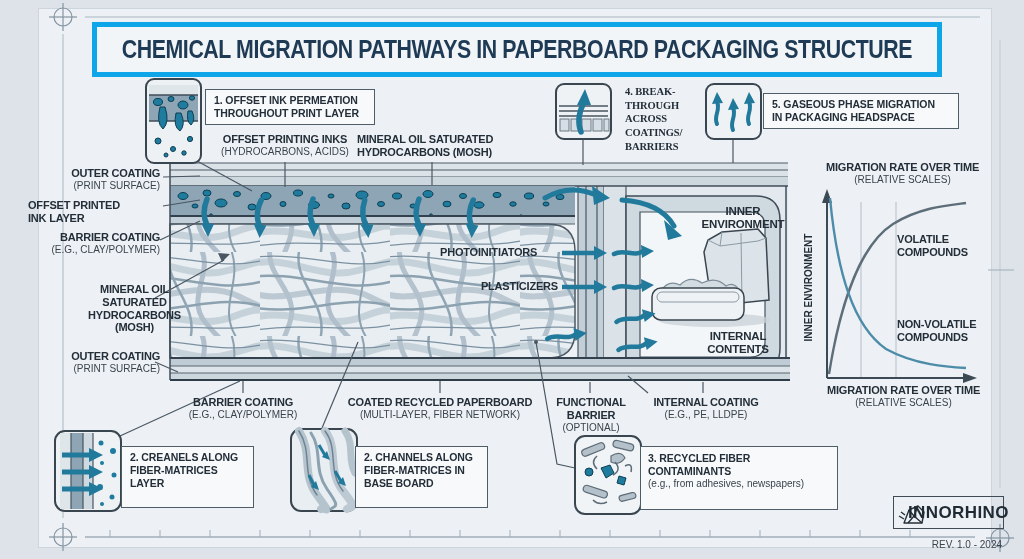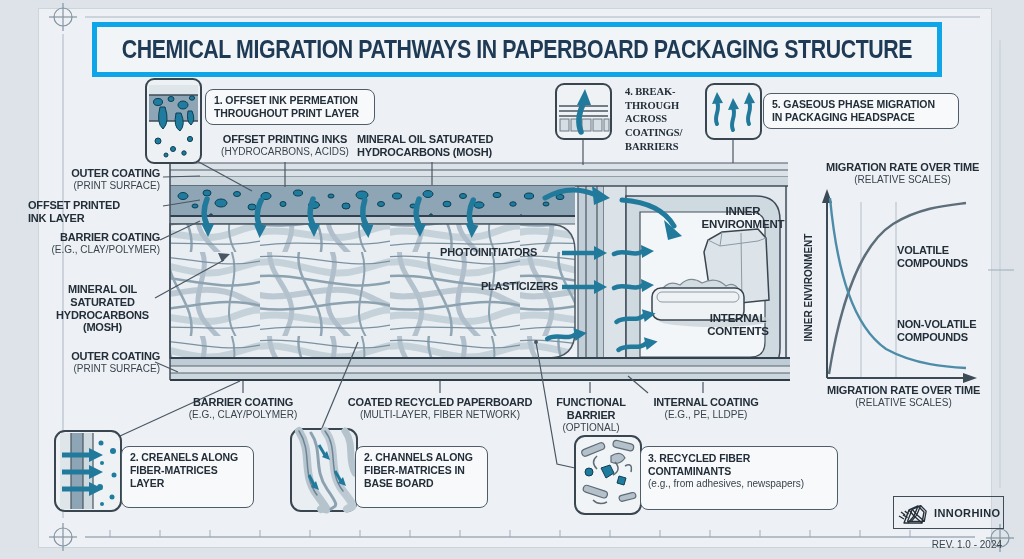--- a/index.html
+++ b/index.html
@@ -4,27 +4,27 @@
 <style>
   html,body{margin:0;padding:0;background:#cfd6dd;font-family:"Liberation Sans",sans-serif;}
   .stage{position:relative;width:1024px;height:559px;background:#dde3e9;overflow:hidden;}
   .panel{position:absolute;left:38px;top:8px;width:952px;height:538px;background:#edf1f5;border:1px solid #ccd5dc;}
   svg.art{position:absolute;left:0;top:0;}
   .titlebox{position:absolute;left:92px;top:22px;width:840px;height:45px;background:#f2f5f7;border:5px solid #0ea5e9;display:flex;align-items:center;justify-content:center;}
   .titletext{font-weight:bold;font-size:26px;color:#1e3a54;white-space:nowrap;transform:scaleX(.82);letter-spacing:-.5px;}
   .lbl{position:absolute;color:#232e38;line-height:1.16;}
   .lbl .m{display:block;font-weight:bold;font-size:11px;letter-spacing:-.2px;white-space:pre-line;}
   .lbl .s{display:block;font-weight:normal;font-size:10px;color:#39434c;white-space:pre-line;}
-  .box{position:absolute;background:#f7f9fb;border:1.5px solid #4f5d69;border-radius:8px;padding:4px 8px;color:#232e38;}
+  .box{position:absolute;background:#f7f9fb;border:1.5px solid #4f5d69;border-radius:0;padding:4px 8px;color:#232e38;}
   .box .m{display:block;font-weight:bold;font-size:10.5px;line-height:1.25;white-space:pre-line;letter-spacing:-.1px;}
   .box .s{display:block;font-size:10px;line-height:1.25;color:#39434c;white-space:pre-line;}
   .plain{position:absolute;color:#232e38;font-weight:bold;font-size:10.5px;line-height:1.3;white-space:pre-line;letter-spacing:-.1px;font-family:Liberation Serif, serif;}
   .chart-t{text-align:center;}
   .logo{position:absolute;left:893px;top:496px;width:111px;height:33px;border:1.5px solid #3f4b57;display:flex;align-items:center;gap:6px;padding-left:8px;box-sizing:border-box;}
-  .logo .brand{font-weight:bold;font-size:11px;letter-spacing:.4px;color:#1f2a33;text-align:center;}
+  .logo .brand{font-weight:bold;font-size:17px;letter-spacing:.4px;color:#1f2a33;text-align:center;}
   .rev{position:absolute;left:872px;top:539px;width:130px;text-align:right;font-size:10px;color:#39434c;}
   .ylab{position:absolute;left:749px;top:281px;width:120px;height:13px;transform:rotate(-90deg);font-weight:bold;font-size:10px;color:#232e38;text-align:center;}
 </style>
 </head>
 <body>
 
 <div class="stage">
   <div class="panel"></div>
 
   <svg class="art" width="1024" height="559" viewBox="0 0 1024 559">
@@ -406,21 +406,21 @@
     <span class="s">(PRINT SURFACE)</span>
   </div>
   <div class="lbl" style="left:28px;top:199px;width:132px;text-align:left;">
     <span class="m">OFFSET PRINTED
 INK LAYER</span>
   </div>
   <div class="lbl" style="left:28px;top:231px;width:132px;text-align:right;">
     <span class="m">BARRIER COATING</span>
     <span class="s">(E.G., CLAY/POLYMER)</span>
   </div>
-  <div class="lbl" style="left:40px;top:283px;width:125px;text-align:center;">
+  <div class="lbl" style="left:40px;top:283px;width:125px;text-align:center;padding-left:32px;">
     <span class="m">MINERAL OIL
 SATURATED
 HYDROCARBONS
 (MOSH)</span>
   </div>
   <div class="lbl" style="left:28px;top:350px;width:132px;text-align:right;">
     <span class="m">OUTER COATING</span>
     <span class="s">(PRINT SURFACE)</span>
   </div>
 
@@ -445,31 +445,31 @@
   <div class="lbl" style="left:440px;top:246px;width:118px;text-align:left;">
     <span class="m">PHOTOINITIATORS</span>
   </div>
   <div class="lbl" style="left:450px;top:280px;width:108px;text-align:right;">
     <span class="m">PLASTICIZERS</span>
   </div>
   <div class="lbl" style="left:690px;top:205px;width:106px;text-align:center;">
     <span class="m" style="font-size:11.5px;">INNER
 ENVIRONMENT</span>
   </div>
-  <div class="lbl" style="left:685px;top:312px;width:106px;text-align:center;">
+  <div class="lbl" style="left:685px;top:330px;width:106px;text-align:center;">
     <span class="m" style="font-size:11.5px;">INTERNAL
 CONTENTS</span>
   </div>
 
   <div class="lbl chart-t" style="left:810px;top:161px;width:185px;">
     <span class="m">MIGRATION RATE OVER TIME</span>
     <span class="s">(RELATIVE SCALES)</span>
   </div>
   <div class="ylab">INNER ENVIRONMENT</div>
-  <div class="lbl" style="left:897px;top:244px;width:92px;">
+  <div class="lbl" style="left:897px;top:233px;width:92px;">
     <span class="m">VOLATILE
 COMPOUNDS</span>
   </div>
   <div class="lbl" style="left:897px;top:318px;width:92px;">
     <span class="m">NON-VOLATILE
 COMPOUNDS</span>
   </div>
   <div class="lbl chart-t" style="left:806px;top:384px;width:195px;">
     <span class="m">MIGRATION RATE OVER TIME</span>
     <span class="s">(RELATIVE SCALES)</span>

